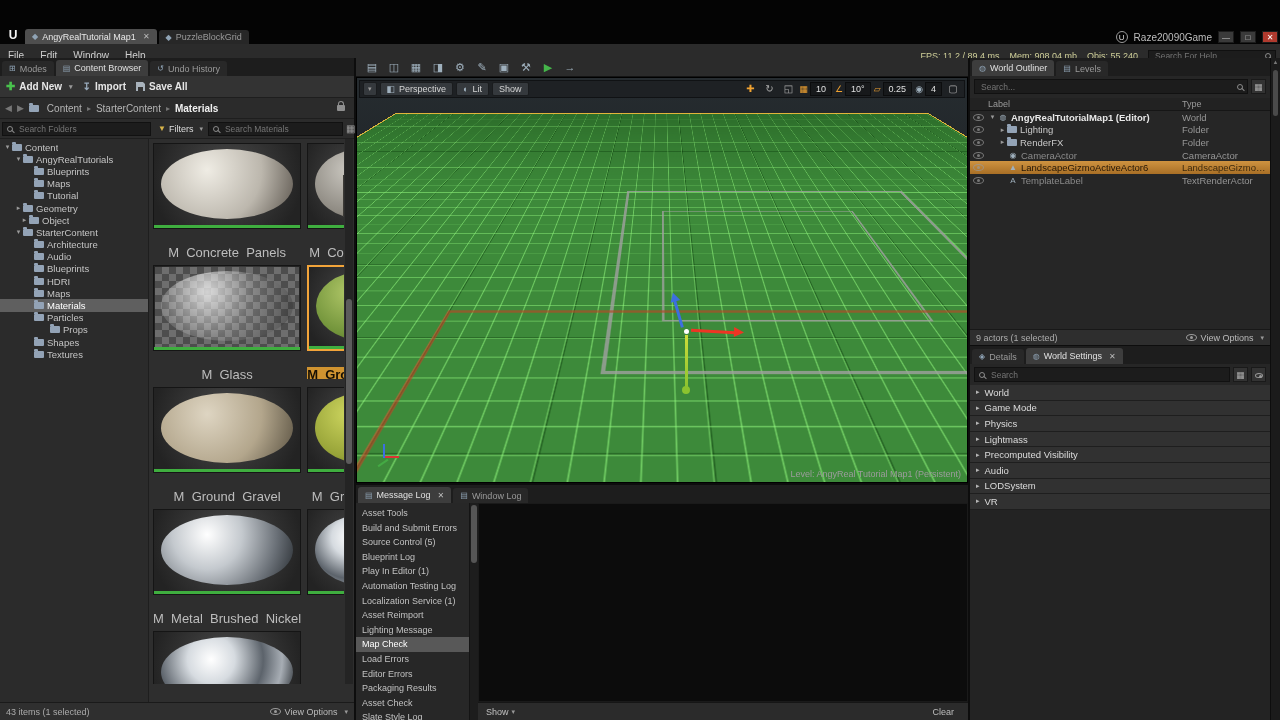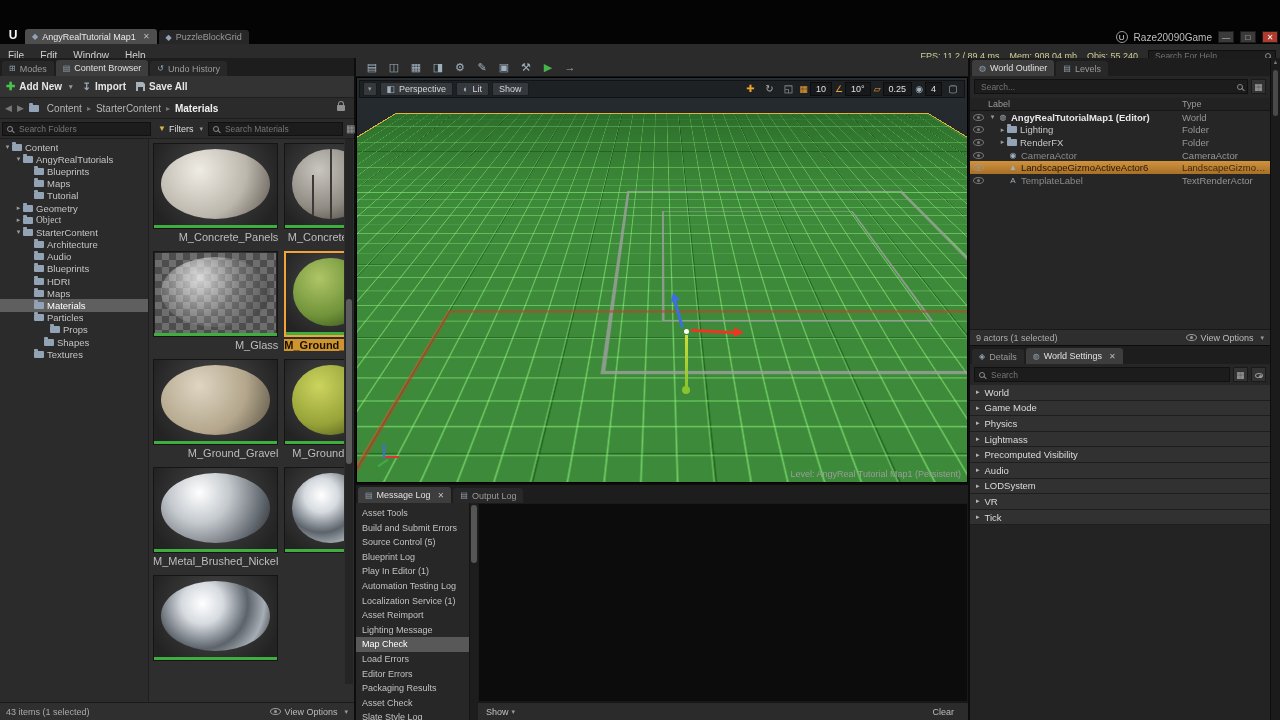--- a/index.html
+++ b/index.html
@@ -83,21 +83,21 @@
   .v-concrete_poured .sphere{background:radial-gradient(circle at 35% 30%,#f5f3ec,#ccc8be 55%,#7c766c 90%)}
   .v-concrete_tiles .sphere{background:radial-gradient(circle at 35% 30%,#c9c6bf,#8f8b83 55%,#4d4941 90%);overflow:hidden}
   .v-concrete_tiles .sphere::after{content:"";position:absolute;left:49%;top:0;bottom:0;width:2px;background:#3c3a36;box-shadow:-18px 26px 0 0 #3c3a36}
   .v-glass .thumb-checker{position:absolute;inset:1px;background-image:conic-gradient(#6e6e6e 25%,#4d4d4d 0 50%,#6e6e6e 0 75%,#4d4d4d 0);background-size:14px 14px}
   .v-glass .sphere{background:radial-gradient(circle at 35% 30%,rgba(255,255,255,.75),rgba(255,255,255,.18) 45%,rgba(40,40,40,.25) 85%)}
   .v-grass .sphere{background:radial-gradient(circle at 35% 30%,#aec566,#71933a 55%,#37511b 90%)}
   .v-gravel .sphere{background:radial-gradient(circle at 35% 30%,#ded5c2,#b3a68c 55%,#6b6250 90%)}
   .v-moss .sphere{background:radial-gradient(circle at 35% 30%,#ccd45e,#97a338 55%,#4e5618 90%)}
   .v-nickel .sphere{background:radial-gradient(circle at 35% 28%,#ffffff,#c4c9ce 35%,#6a7077 70%,#2c3136 95%)}
   .v-chrome .sphere{background:radial-gradient(circle at 38% 32%,#ffffff,#d6dbe0 25%,#5c636b 55%,#a7adb4 75%,#24292e 95%)}
-  .tlabel{height:12px;font-size:11px;color:#bdbdbd;text-align:right;overflow:hidden;white-space:nowrap;text-overflow:ellipsis;margin-top:2px}
+  .tlabel{height:12px;font-size:13px;color:#bdbdbd;text-align:center;overflow:hidden;white-space:nowrap;text-overflow:ellipsis;margin-top:16px}
   .tile.selected .tlabel{background:#cf9330;color:#171003;font-weight:bold}
   .asset-scroll{position:absolute;right:1px;top:0;bottom:18px;width:8px;background:#242424}
   .asset-scroll .sthumb{position:absolute;left:1px;right:1px;top:160px;height:165px;background:#5c5c5c;border-radius:3px}
   .cb-status{height:18px;display:flex;align-items:center;padding:0 6px;background:#2f2f2f;border-top:1px solid #1a1a1a;font-size:9px;color:#ababab}
   .vopts{margin-left:auto;display:flex;align-items:center;gap:4px;color:#bbb}
 
   
   .center{flex:1;display:flex;flex-direction:column;min-width:0}
   .center-toolbar{height:19px;background:#2b2b2b;border-bottom:1px solid #141414;display:flex;align-items:center;gap:2px;padding:0 6px}
   .ticon{width:20px;height:16px;font-size:11px;line-height:16px;text-align:center;color:#9fb0bd}
@@ -315,21 +315,21 @@
           <div class="tree-row" style="padding-left: 25px;">
             <span class="tree-arrow"></span>
             <span class="ficon"></span>
             <span class="tree-label">Tutorial</span>
           </div>
           <div class="tree-row" style="padding-left: 14px;">
             <span class="tree-arrow">▸</span>
             <span class="ficon"></span>
             <span class="tree-label">Geometry</span>
           </div>
-          <div class="tree-row" style="padding-left: 14px; font-family: Liberation Serif, serif;">
+          <div class="tree-row" style="padding-left: 20px;">
             <span class="tree-arrow">▸</span>
             <span class="ficon"></span>
             <span class="tree-label">Object</span>
           </div>
           <div class="tree-row" style="padding-left: 14px;">
             <span class="tree-arrow">▾</span>
             <span class="ficon"></span>
             <span class="tree-label">StarterContent</span>
           </div>
           <div class="tree-row" style="padding-left: 25px;">
@@ -365,21 +365,21 @@
           <div class="tree-row" style="padding-left: 25px;">
             <span class="tree-arrow"></span>
             <span class="ficon"></span>
             <span class="tree-label">Particles</span>
           </div>
           <div class="tree-row" style="padding-left: 41px;">
             <span class="tree-arrow"></span>
             <span class="ficon"></span>
             <span class="tree-label">Props</span>
           </div>
-          <div class="tree-row" style="padding-left: 25px; margin-left: 10px;">
+          <div class="tree-row" style="padding-left: 25px;">
             <span class="tree-arrow"></span>
             <span class="ficon"></span>
             <span class="tree-label">Shapes</span>
           </div>
           <div class="tree-row" style="padding-left: 25px;">
             <span class="tree-arrow"></span>
             <span class="ficon"></span>
             <span class="tree-label">Textures</span>
           </div>
         </div>
@@ -536,21 +536,21 @@
 
     <div class="message-panel">
       <div class="ptab-row" id="msg-tabs">
           <div class="ptab active">
             <span class="pticon">▤</span>
             <span>Message Log</span>
             <span class="dtclose">✕</span>
           </div>
           <div class="ptab">
             <span class="pticon">▤</span>
-            <span>Output Log</span>
+            <span>Window Log</span>
           </div>
         </div>
       <div class="msg-body">
         <div class="msg-cats" id="msg-cats">
             <div class="cat">Asset Tools</div>
             <div class="cat">Build and Submit Errors</div>
             <div class="cat">Source Control (5)</div>
             <div class="cat">Blueprint Log</div>
             <div class="cat">Play In Editor (1)</div>
             <div class="cat">Automation Testing Log</div>
@@ -713,24 +713,20 @@
           <span>Audio</span>
         </div>
         <div class="dsec">
           <span class="darrow">▸</span>
           <span>LODSystem</span>
         </div>
         <div class="dsec">
           <span class="darrow">▸</span>
           <span>VR</span>
         </div>
-        <div class="dsec">
-          <span class="darrow">▸</span>
-          <span>Tick</span>
-        </div>
       </div>
   </div>
 
   <div class="right-scroll">
     <div class="arrow">▲</div>
     <div class="sthumb"></div>
   </div>
 </div>
 
 </body></html>

